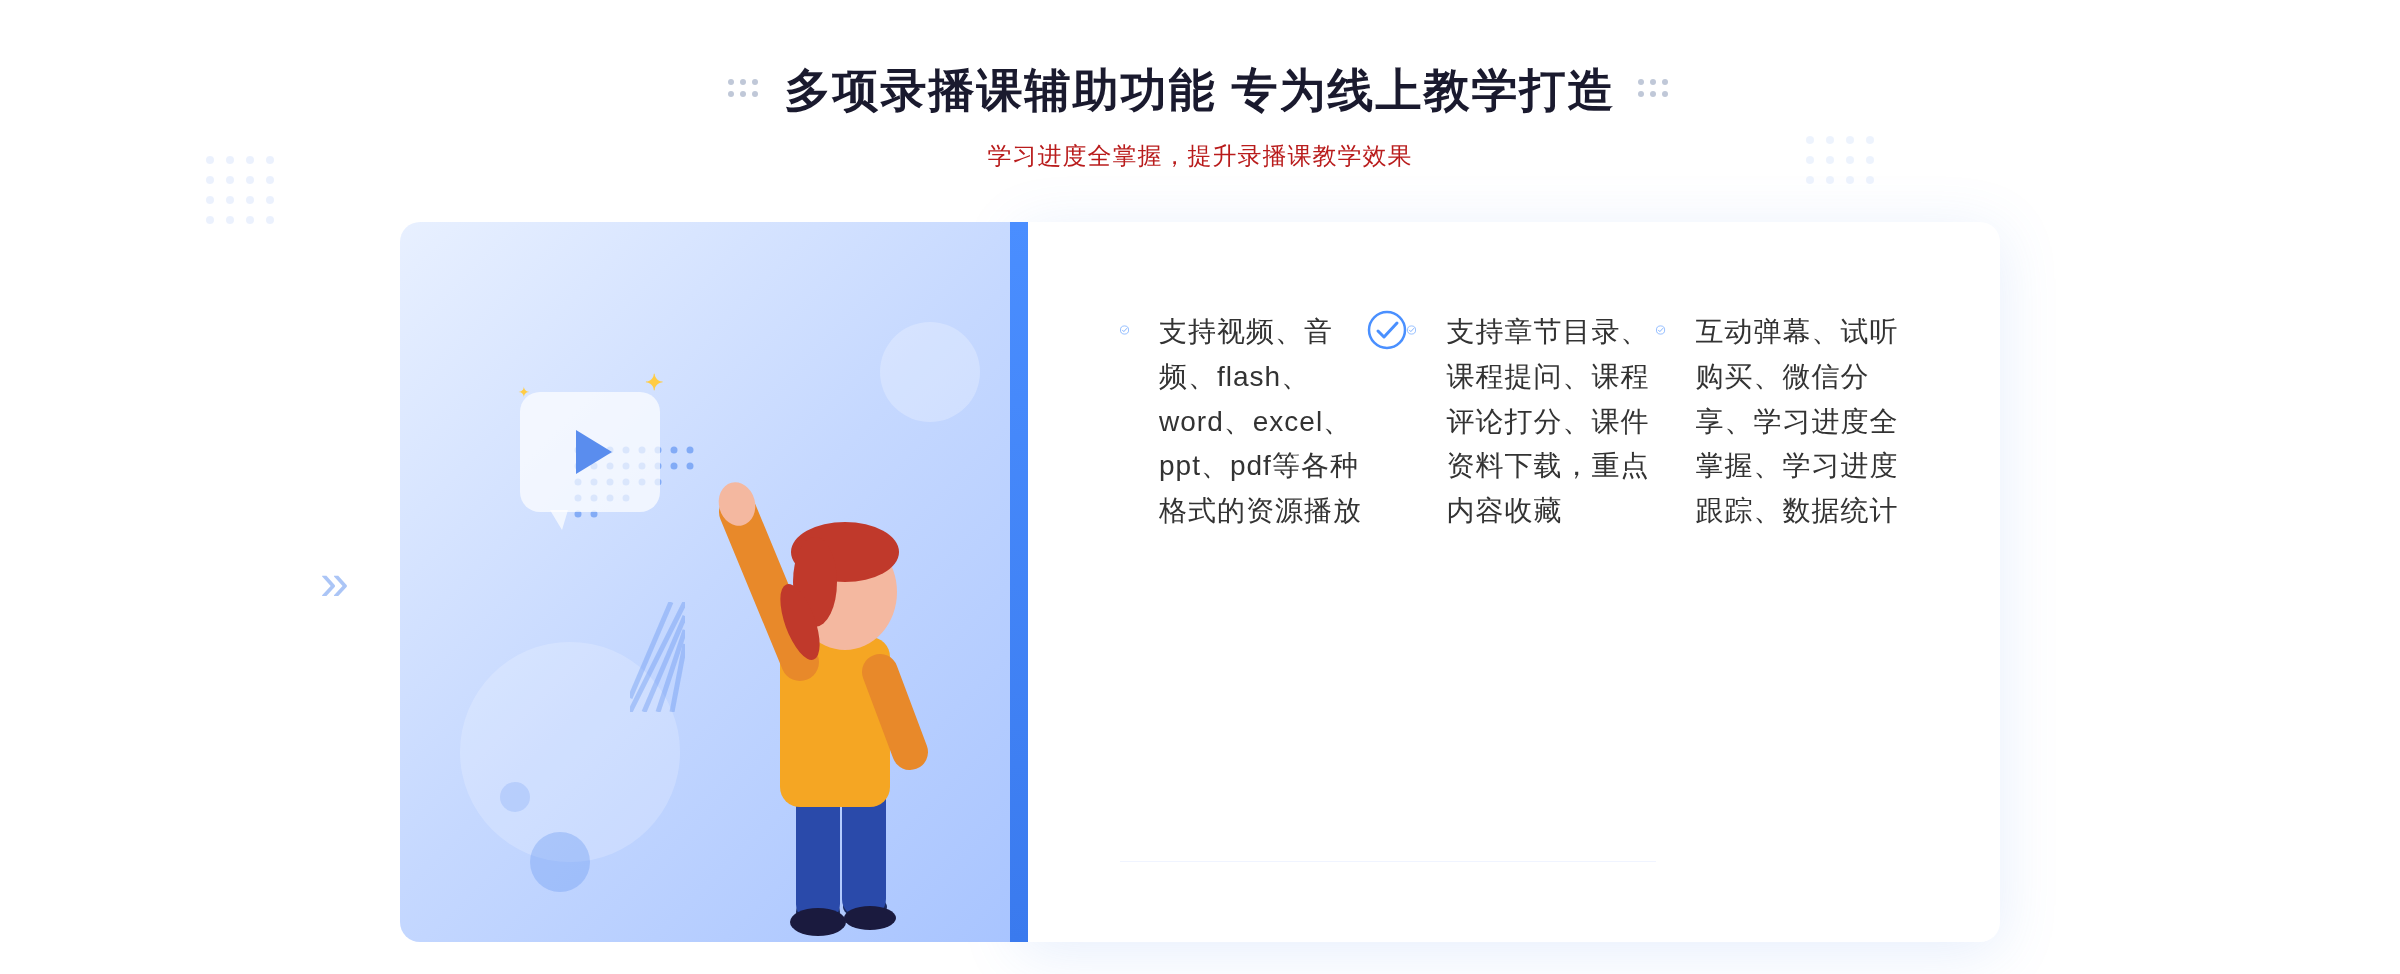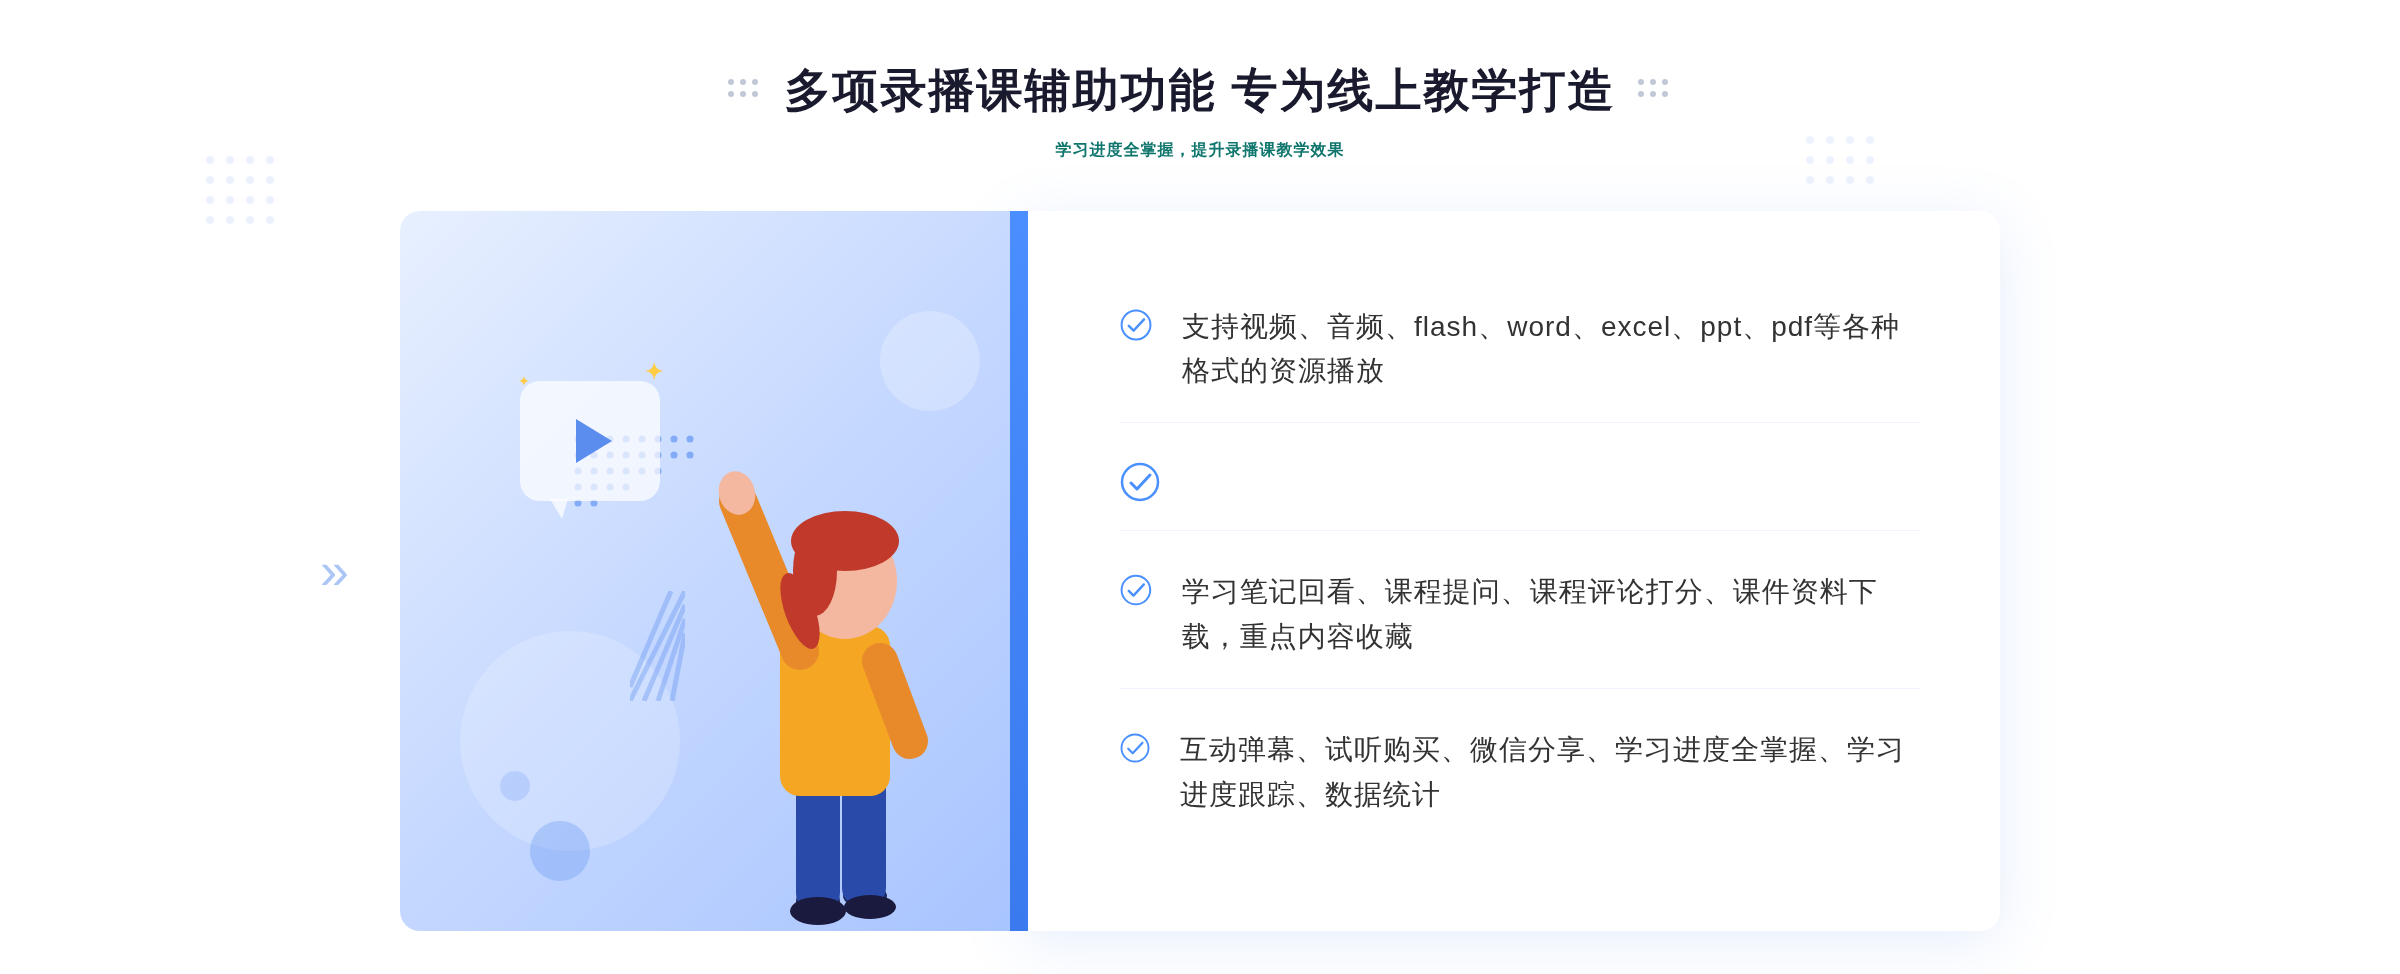--- a/index.html
+++ b/index.html
@@ -68,24 +68,23 @@
     }
 
     .main-title {
       font-size: 46px;
       font-weight: 600;
       color: #1a1a2e;
       letter-spacing: 2px;
     }
 
     .sub-title {
-      font-size: 16px;
-      color: #0f766e;
+      font-size: 24px;
+      color: #b91c1c;
       letter-spacing: 1px;
-      font-weight: bold;
     }
 
     
     .content-area {
       display: flex;
       align-items: stretch;
       width: 1600px;
       min-height: 720px;
       position: relative;
     }
@@ -168,21 +167,21 @@
       height: 520px;
     }
 
     
     .content-panel {
       flex: 1;
       background: #ffffff;
       border-radius: 0 20px 20px 0;
       padding: 60px 80px 80px 100px;
       display: flex;
-      flex-direction: column;
+      flex-direction: row;
       justify-content: space-around;
       box-shadow: 0 10px 60px rgba(90, 141, 238, 0.15);
     }
 
     
     .feature-item {
       display: flex;
       align-items: flex-start;
       gap: 30px;
       padding: 28px 0;
@@ -441,21 +440,21 @@
           <circle cx="20" cy="20" r="18" fill="none" stroke="#4a90ff" stroke-width="2.5"></circle>
           <polyline points="11,21 17,27 30,13" fill="none" stroke="#4a90ff" stroke-width="3" stroke-linecap="round" stroke-linejoin="round"></polyline>
         </svg>
       </div>
 
       <div class="feature-item">
         <svg class="check-svg" viewBox="0 0 40 40">
           <circle cx="20" cy="20" r="18" fill="none" stroke="#4a90ff" stroke-width="2.5"></circle>
           <polyline points="11,21 17,27 30,13" fill="none" stroke="#4a90ff" stroke-width="3" stroke-linecap="round" stroke-linejoin="round"></polyline>
         </svg>
-        <span class="feature-text">学习笔记回看、课程提问、课程评论打分、课件资料下载，重点内容收藏</span>
+        <span class="feature-text">支持章节目录、课程提问、课程评论打分、课件资料下载，重点内容收藏</span>
       </div>
 
       <div class="feature-item">
         <svg class="check-svg" viewBox="0 0 40 40">
           <circle cx="20" cy="20" r="18" fill="none" stroke="#4a90ff" stroke-width="2.5"></circle>
           <polyline points="11,21 17,27 30,13" fill="none" stroke="#4a90ff" stroke-width="3" stroke-linecap="round" stroke-linejoin="round"></polyline>
         </svg>
         <span class="feature-text">互动弹幕、试听购买、微信分享、学习进度全掌握、学习进度跟踪、数据统计</span>
       </div>
 

